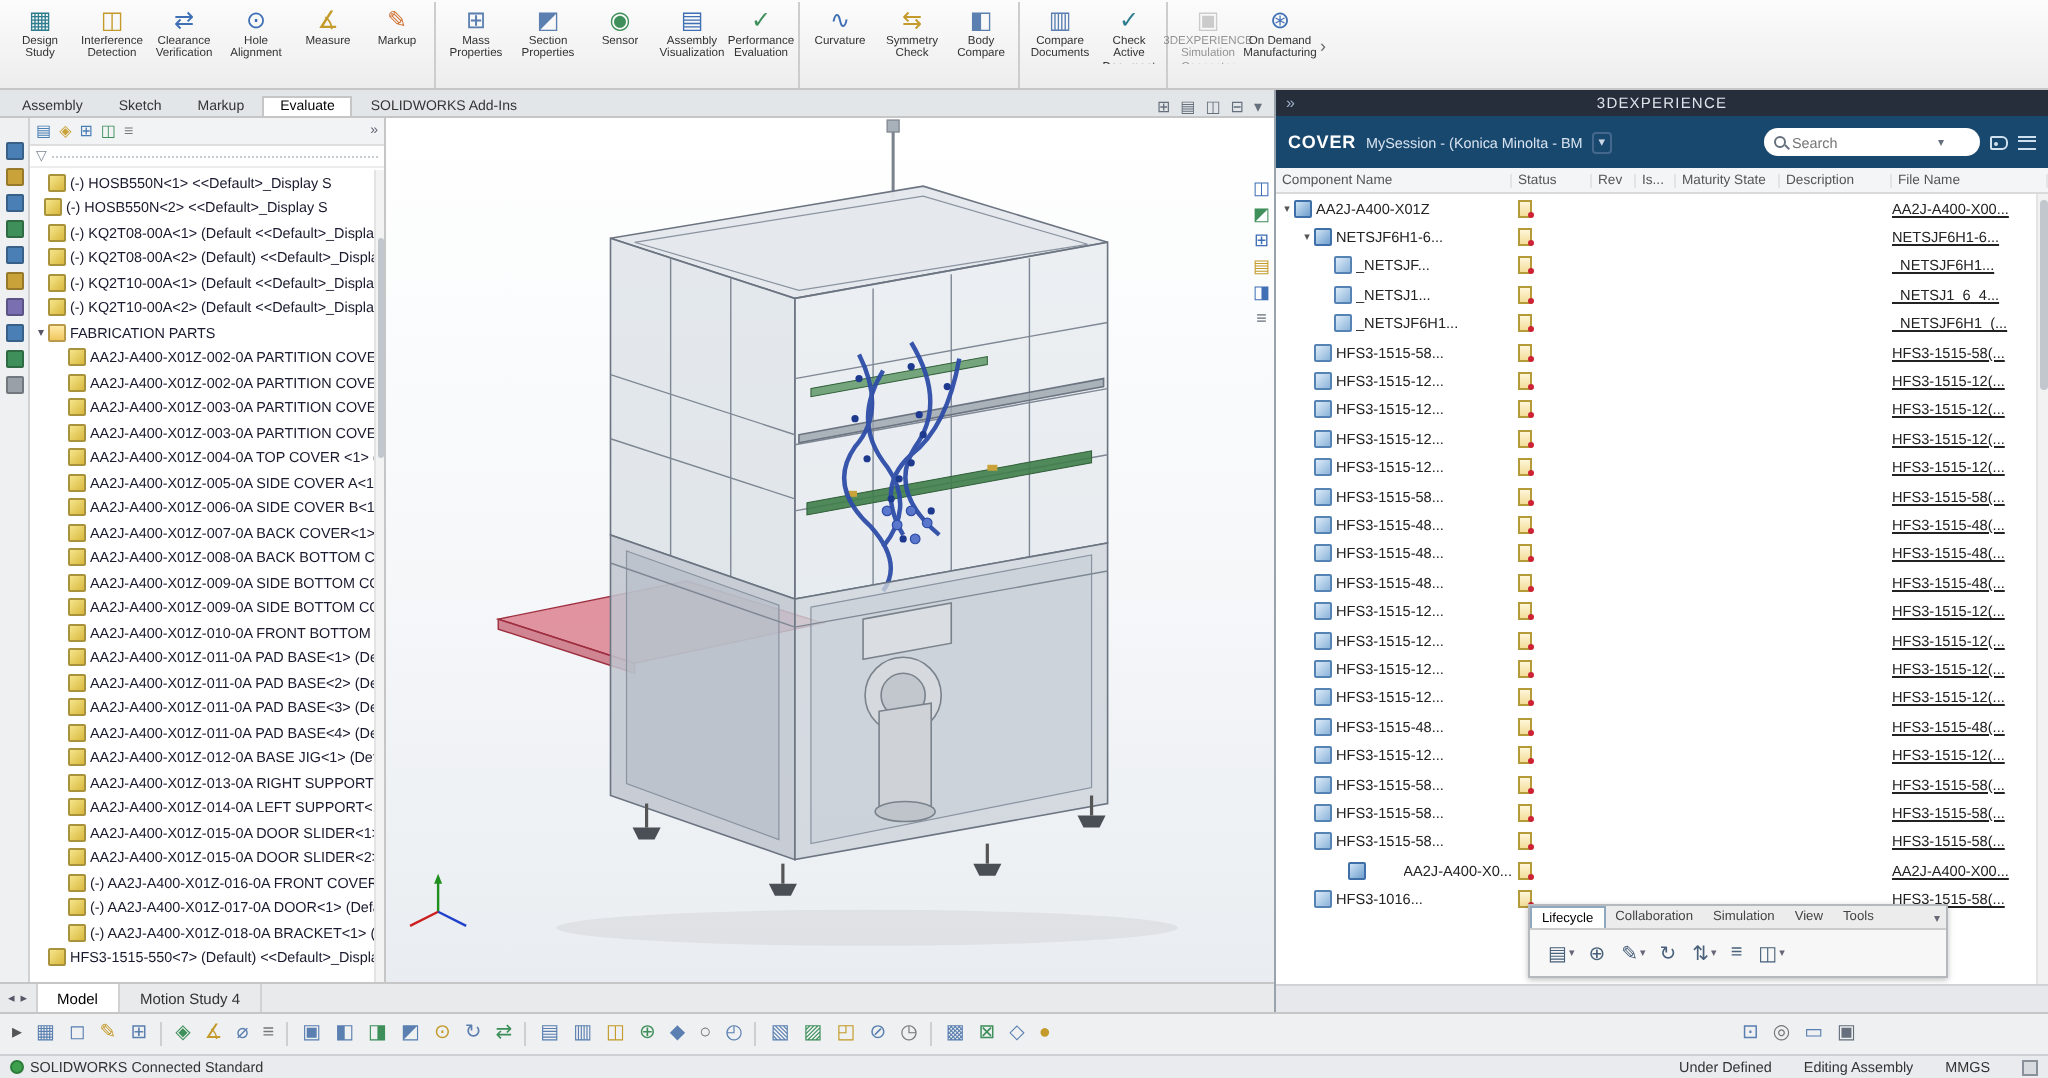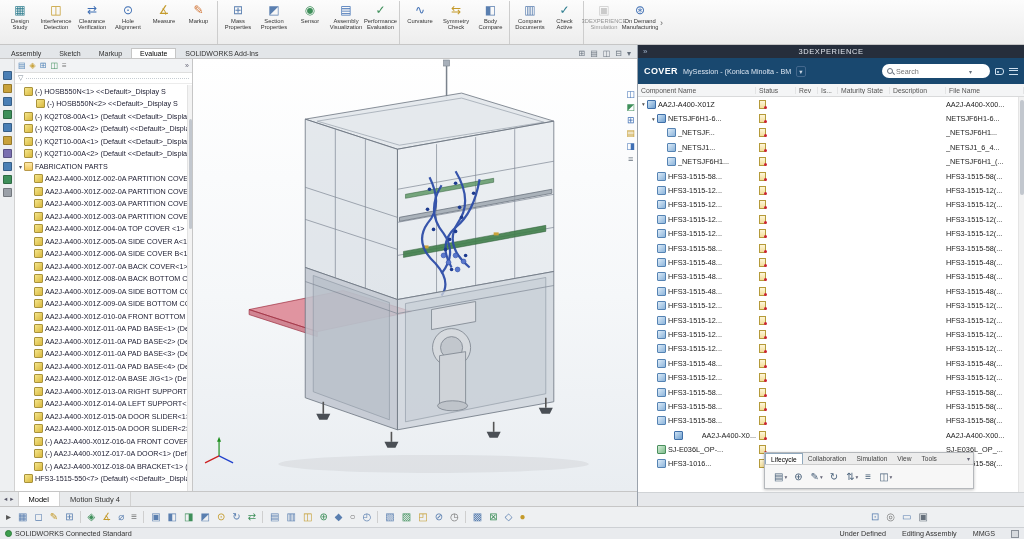--- a/index.html
+++ b/index.html
@@ -88,21 +88,21 @@
   .r-arrow { width:7px; flex:none; font-size:5.5px; color:#555; text-align:center; }
   .cube { width:9px; height:9px; flex:none; margin-right:2px; border-radius:1px; }
   .cube.asm { background:linear-gradient(135deg,#cfe3f5,#6f9fce); border:1px solid #3f6fa8; }
   .cube.part { background:linear-gradient(135deg,#dcebf8,#8cb4da); border:1px solid #5583b3; }
   .cube.part2 { background:linear-gradient(135deg,#d4eed8,#7dbb8a); border:1px solid #4a8f5d; }
   .nm { overflow:hidden; }
   .status-cell { width:40px; flex:none; display:flex; align-items:center; padding-left:3px; }
   .status-icon { width:7px; height:9px; background:linear-gradient(#fef6d8,#f3dd9a); border:1px solid #b59a3a; position:relative; }
   .status-icon::after { content:""; position:absolute; right:-2px; bottom:-1px; width:3px; height:3px; background:#c23; border-radius:50%; }
   .rev-cell{width:22px;flex:none;} .is-cell{width:20px;flex:none;} .mat-cell{width:52px;flex:none;} .desc-cell{width:56px;flex:none;}
-  .file-cell { flex:1; overflow:hidden; white-space:nowrap; font-size:7.3px; color:#222; }
+  .file-cell { flex:1; overflow:hidden; white-space:nowrap; font-size:7.3px; color:#222;text-decoration:underline; }
   .rp-scroll { position:absolute; right:0; top:0; bottom:0; width:6px; background:#f2f2f2; border-left:1px solid #e4e4e4; }
   .rp-scroll .thumb { position:absolute; left:1px; top:3px; width:4px; height:95px; background:#c2c7ce; border-radius:2px; }
 
   .rp-overlay { position:absolute; right:50px; bottom:3px; width:210px; background:#f7f7f7; border:1px solid #b5b8bc; box-shadow:0 1px 3px rgba(0,0,0,.25); }
   .rp-tabs { display:flex; align-items:stretch; height:12px; background:#ececec; border-bottom:1px solid #ccc; font-size:6.6px; }
   .rp-tab { padding:0 5px; display:flex; align-items:center; color:#444; }
   .rp-tab.active { background:#fff; border:1px solid #8fa8bd; border-bottom:none; color:#000; }
   .rp-tabs .chev { margin-left:auto; padding-right:3px; align-self:center; color:#667; font-size:6px; }
   .rp-tools { height:23px; display:flex; align-items:center; gap:7px; padding:0 9px; }
   .rp-tool { display:flex; align-items:center; gap:1px; font-size:10px; color:#49617a; }
@@ -296,21 +296,21 @@
             <span class="fline"></span>
           </div>
           <div class="tree-list">
 
               <div class="tree-row" style="padding-left: 2px;">
                 <span class="t-arrow"></span>
                 <span class="t-icon part"></span>
                 <span class="t-label">(-) HOSB550N&lt;1&gt; &lt;&lt;Default&gt;_Display S</span>
               </div>
 
-              <div class="tree-row" style="padding-left: 14px;">
+              <div class="tree-row" style="padding-left: 0;">
                 <span class="t-arrow"></span>
                 <span class="t-icon part"></span>
                 <span class="t-label">(-) HOSB550N&lt;2&gt; &lt;&lt;Default&gt;_Display S</span>
               </div>
 
               <div class="tree-row" style="padding-left: 2px;">
                 <span class="t-arrow"></span>
                 <span class="t-icon part"></span>
                 <span class="t-label">(-) KQ2T08-00A&lt;1&gt; (Default &lt;&lt;Default&gt;_Display</span>
               </div>
@@ -1026,35 +1026,20 @@
               <span class="status-cell">
                 <span class="status-icon"></span>
               </span>
               <span class="rev-cell"></span>
               <span class="is-cell"></span>
               <span class="mat-cell"></span>
               <span class="desc-cell"></span>
               <span class="file-cell">AA2J-A400-X00...</span>
             </div>
 
-            <div class="rp-row">
-              <span class="name-cell" style="padding-left: 12px;">
-                <span class="r-arrow"></span>
-                <span class="cube part2"></span>
-                <span class="nm">SJ-E036L_OP-...</span>
-              </span>
-              <span class="status-cell">
-                <span class="status-icon"></span>
-              </span>
-              <span class="rev-cell"></span>
-              <span class="is-cell"></span>
-              <span class="mat-cell"></span>
-              <span class="desc-cell"></span>
-              <span class="file-cell">SJ-E036L_OP_...</span>
-            </div>
 
             <div class="rp-row">
               <span class="name-cell" style="padding-left: 12px;">
                 <span class="r-arrow"></span>
                 <span class="cube part"></span>
                 <span class="nm">HFS3-1016...</span>
               </span>
               <span class="status-cell">
                 <span class="status-icon"></span>
               </span>

